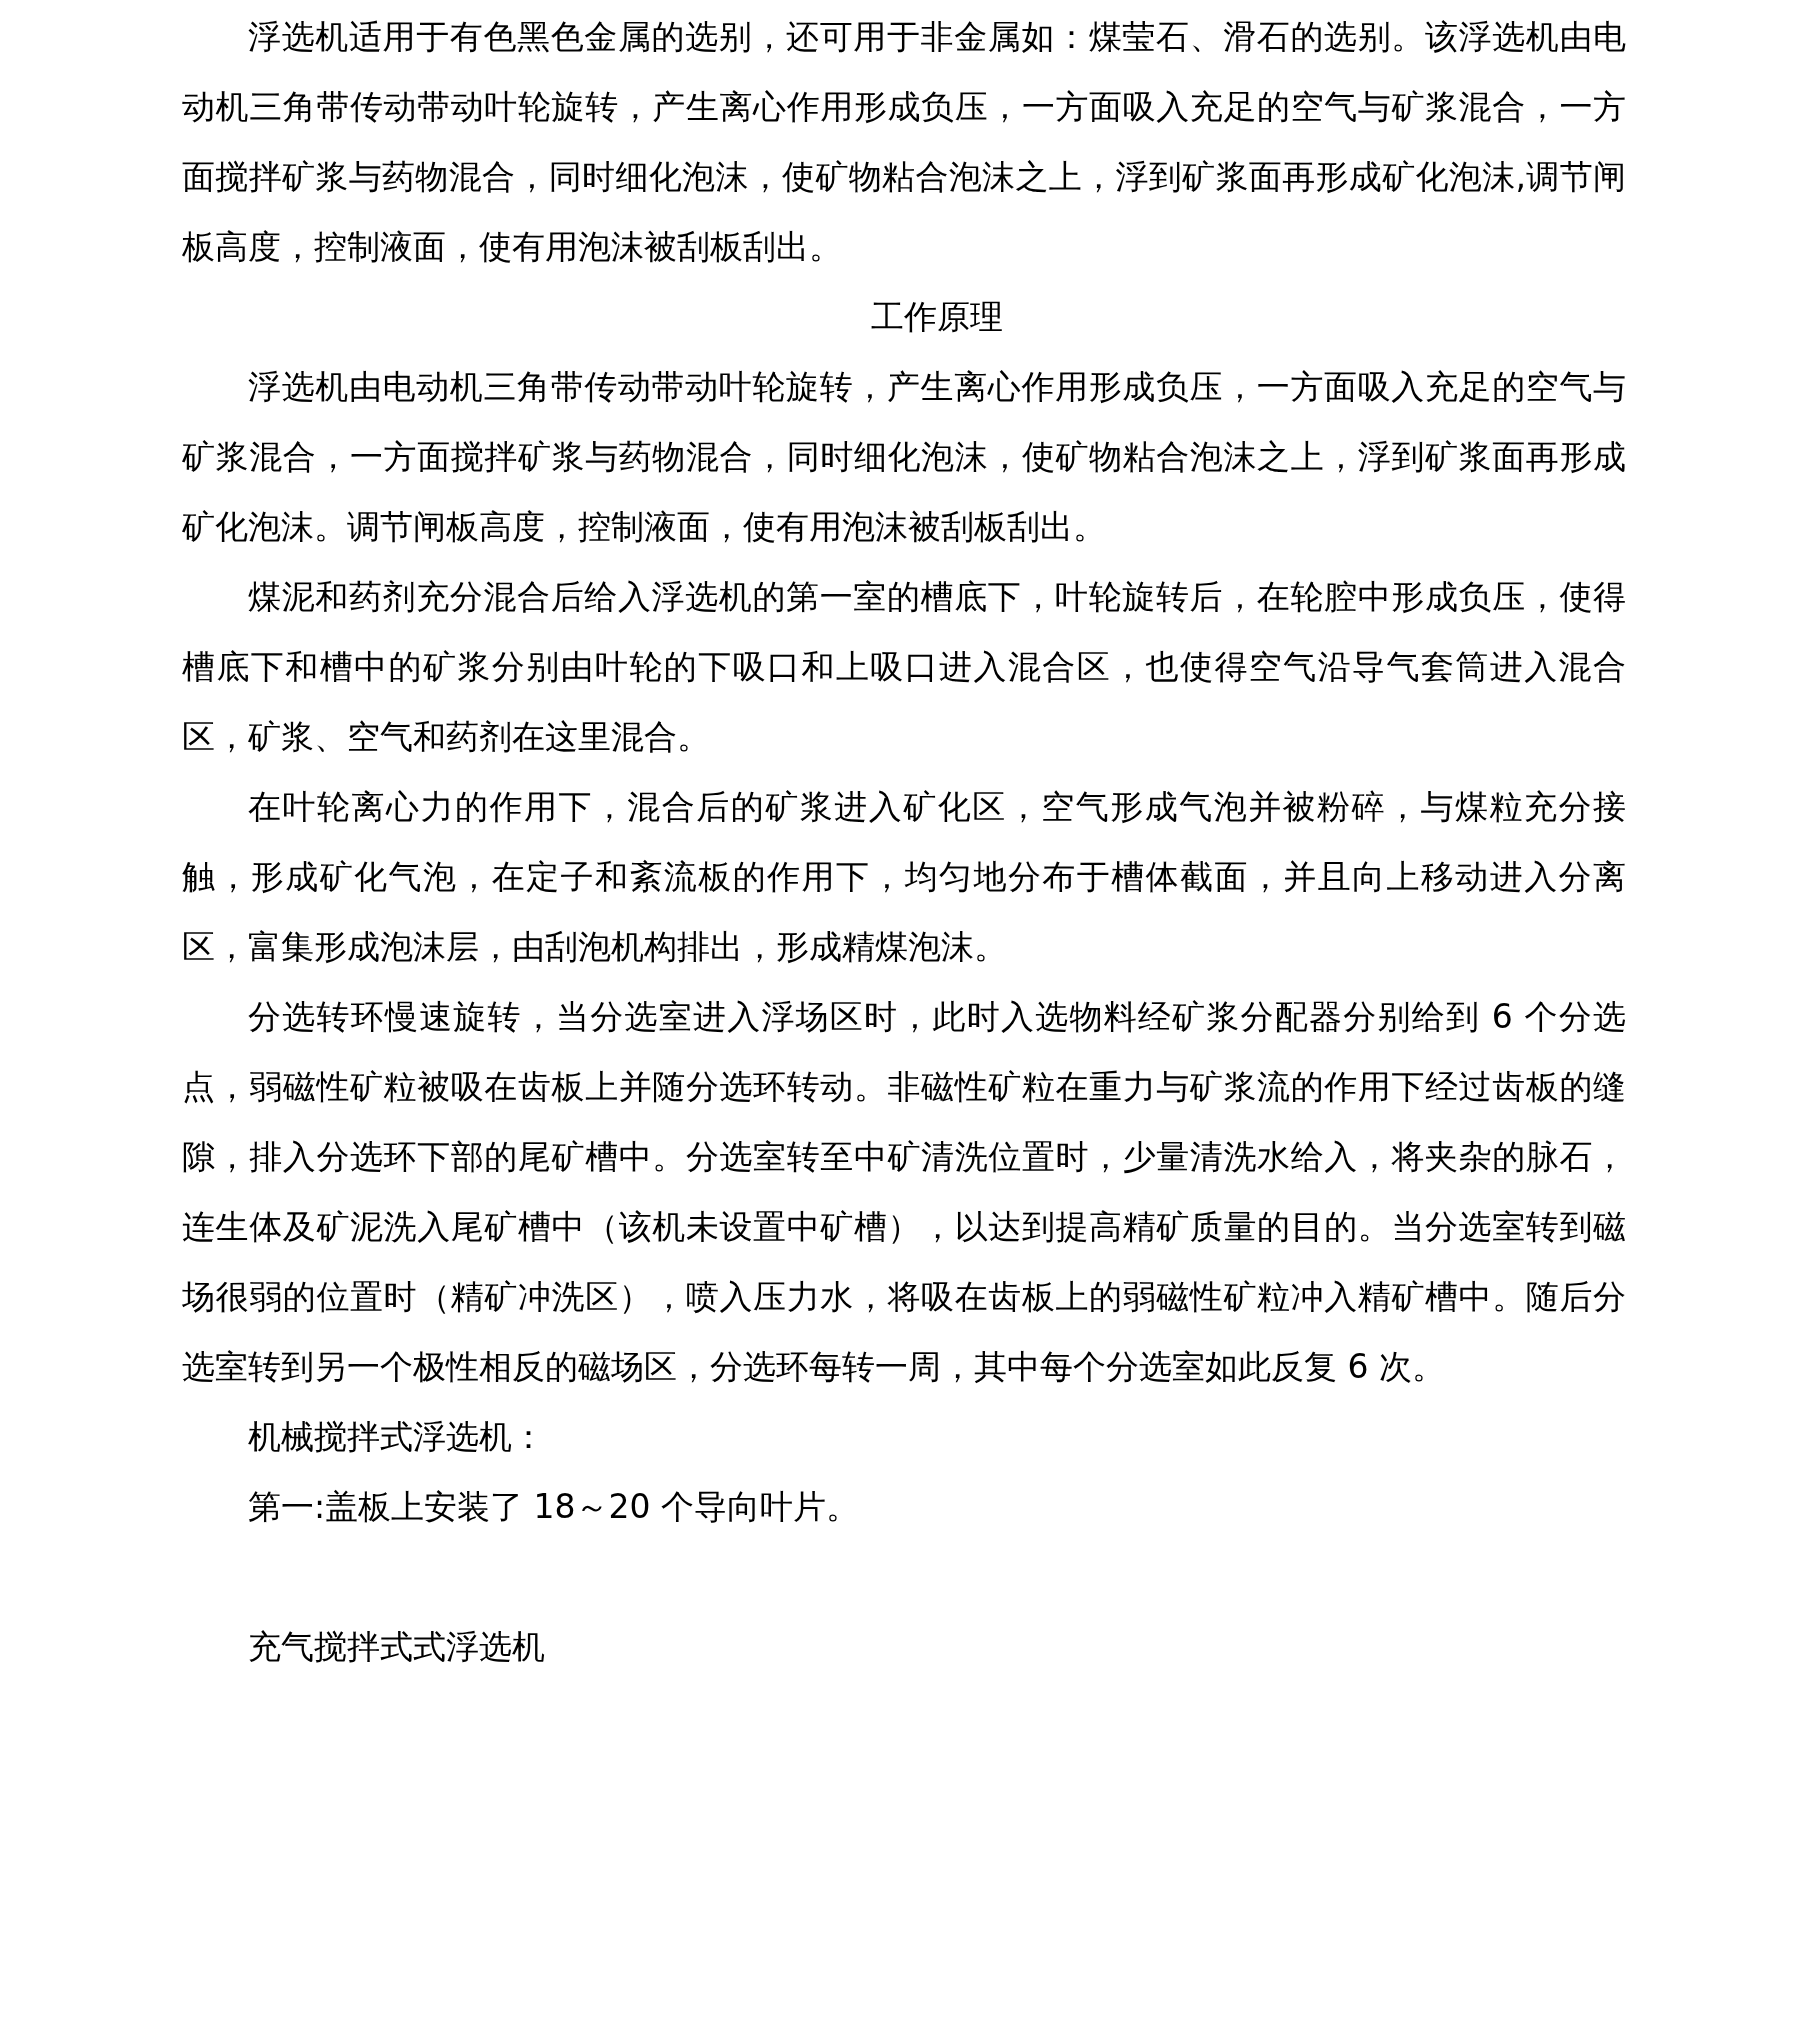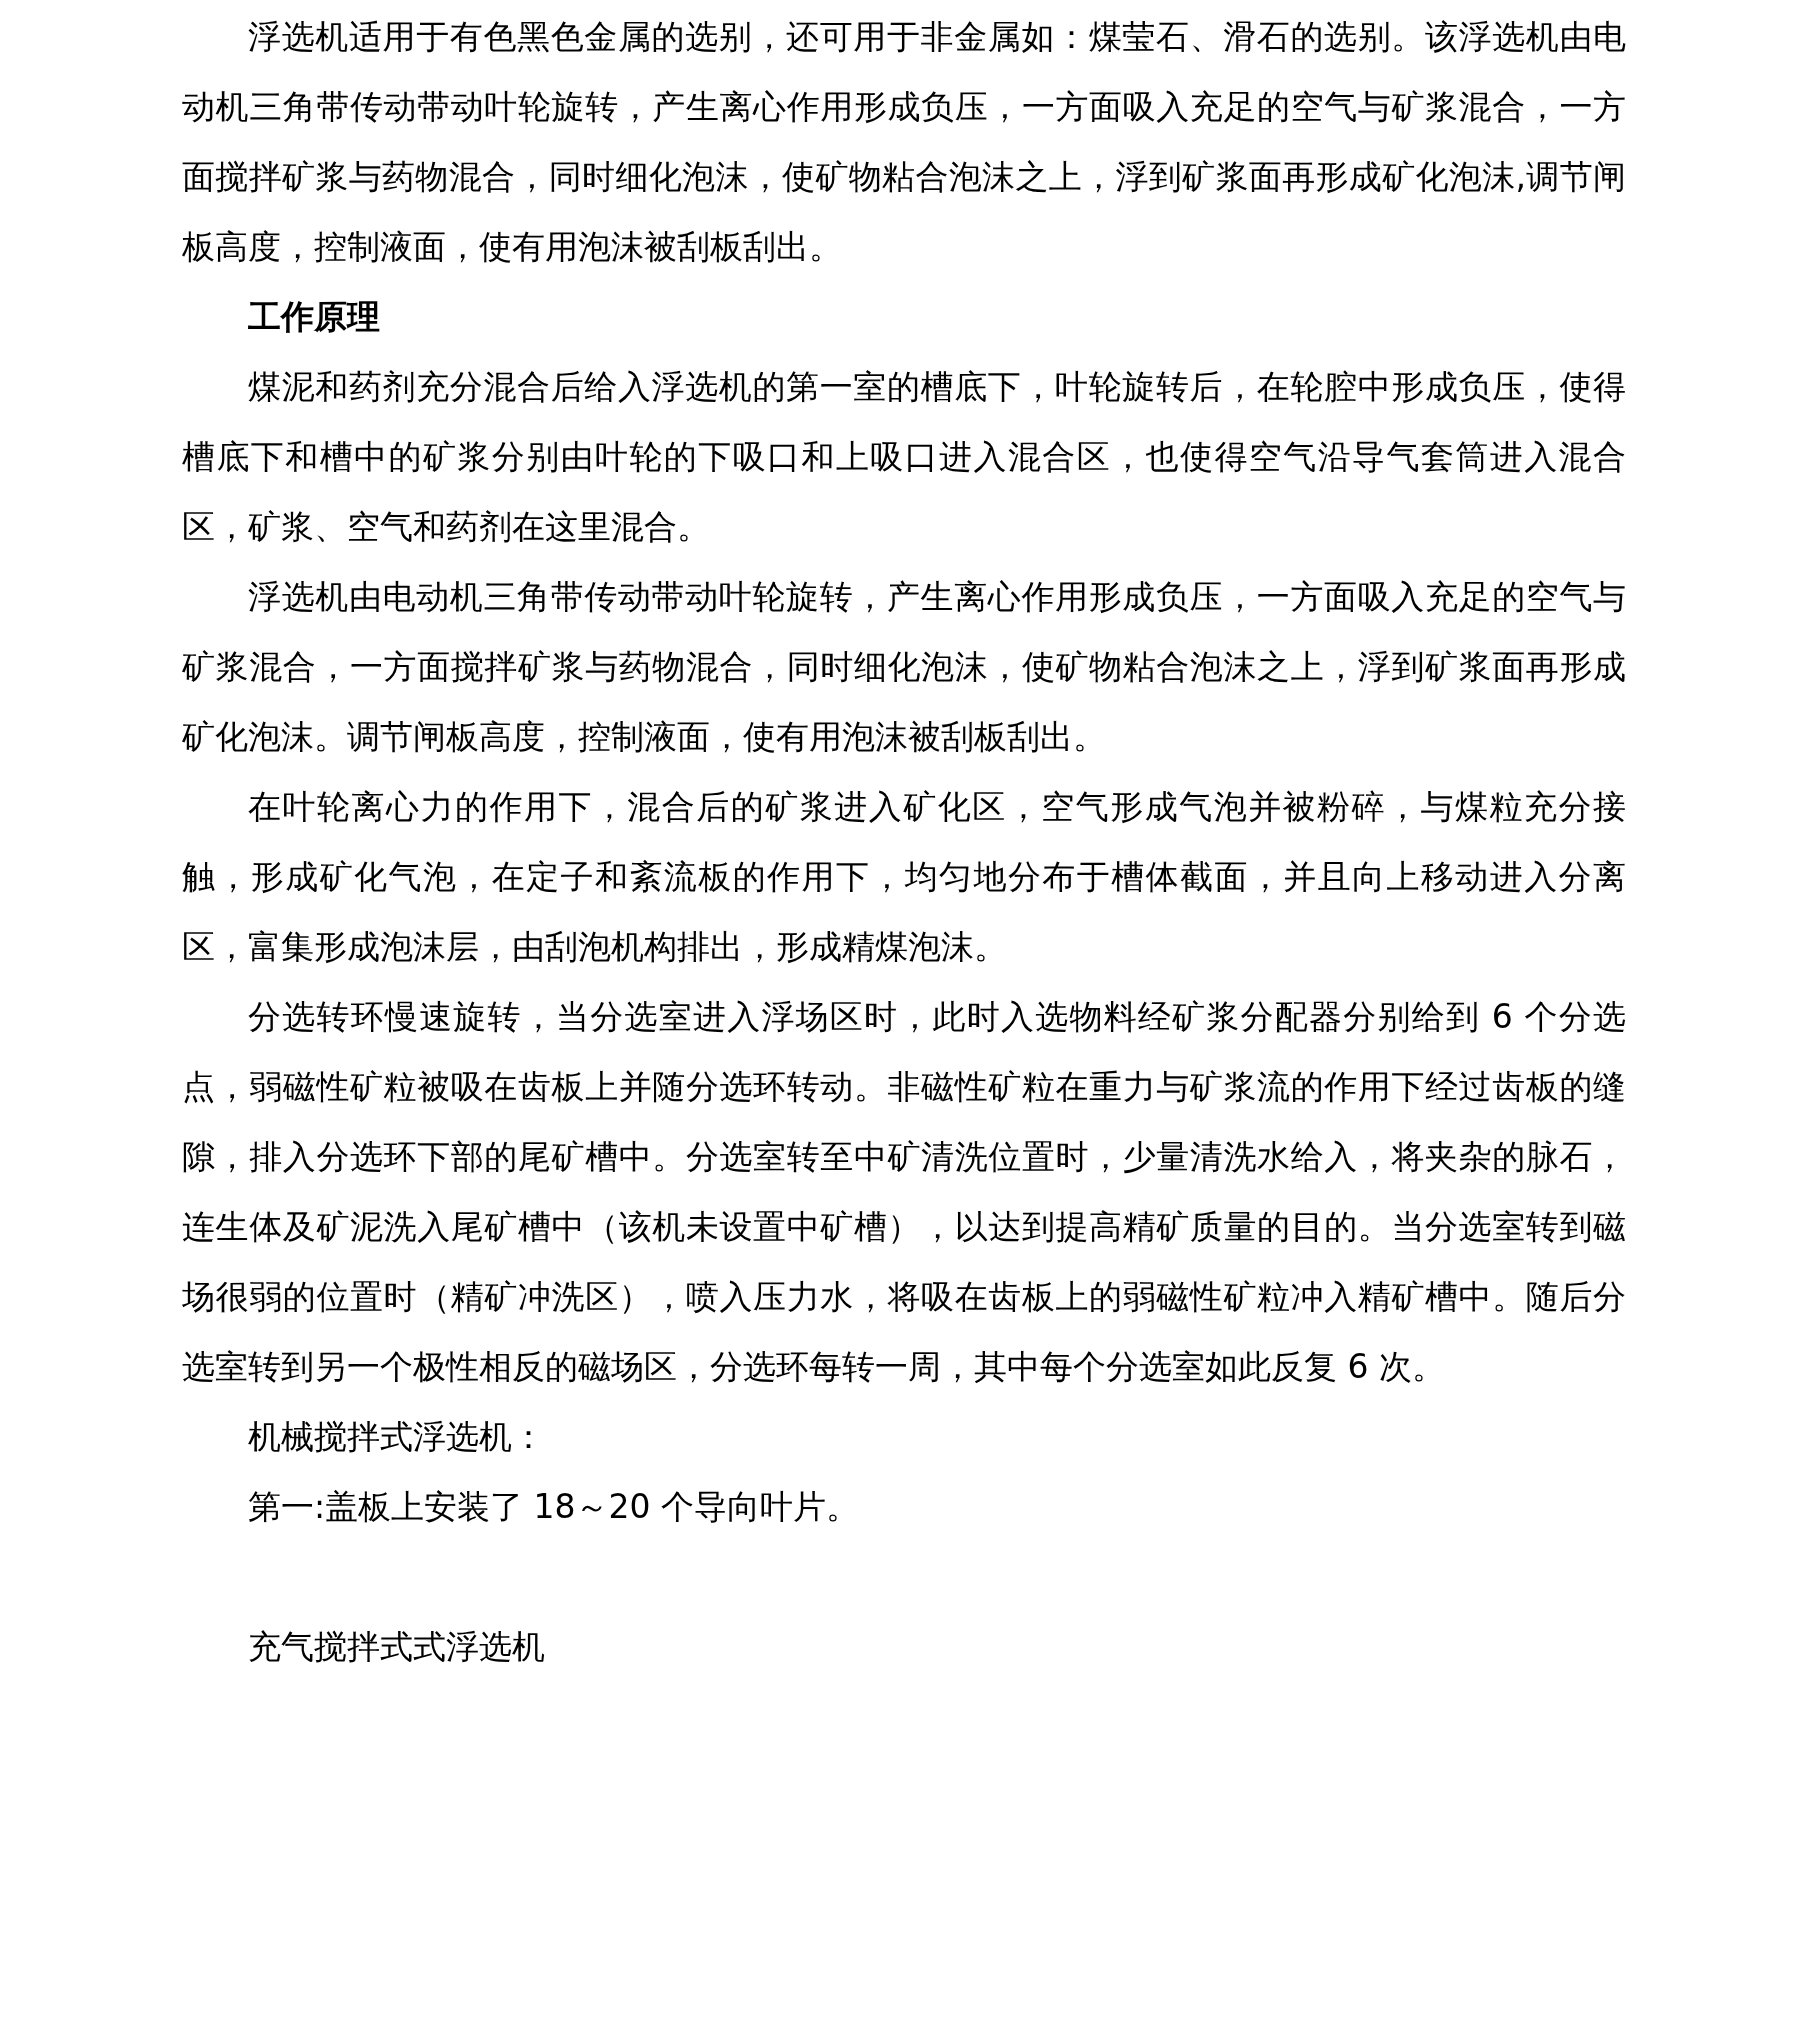--- a/index.html
+++ b/index.html
@@ -22,36 +22,36 @@
   }
   .para {
     margin: 0;
     text-align: justify;
     text-justify: inter-ideograph;
     word-break: break-all;
     text-indent: 2em;
   }
   .heading {
     margin: 0;
-    font-weight: bold;
+    font-weight: normal;
     text-indent: 2em;
-    text-align: left;
+    text-align: center;
   }
   .blank-line {
     height: 70px;
   }
 </style>
 </head>
 <body>
 
 <div class="page">
   <p class="para">浮选机适用于有色黑色金属的选别，还可用于非金属如：煤莹石、滑石的选别。该浮选机由电动机三角带传动带动叶轮旋转，产生离心作用形成负压，一方面吸入充足的空气与矿浆混合，一方面搅拌矿浆与药物混合，同时细化泡沫，使矿物粘合泡沫之上，浮到矿浆面再形成矿化泡沫,调节闸板高度，控制液面，使有用泡沫被刮板刮出。</p>
   <p class="heading">工作原理</p>
+  <p class="para">浮选机由电动机三角带传动带动叶轮旋转，产生离心作用形成负压，一方面吸入充足的空气与矿浆混合，一方面搅拌矿浆与药物混合，同时细化泡沫，使矿物粘合泡沫之上，浮到矿浆面再形成矿化泡沫。调节闸板高度，控制液面，使有用泡沫被刮板刮出。</p>
   <p class="para">煤泥和药剂充分混合后给入浮选机的第一室的槽底下，叶轮旋转后，在轮腔中形成负压，使得槽底下和槽中的矿浆分别由叶轮的下吸口和上吸口进入混合区，也使得空气沿导气套筒进入混合区，矿浆、空气和药剂在这里混合。</p>
-  <p class="para">浮选机由电动机三角带传动带动叶轮旋转，产生离心作用形成负压，一方面吸入充足的空气与矿浆混合，一方面搅拌矿浆与药物混合，同时细化泡沫，使矿物粘合泡沫之上，浮到矿浆面再形成矿化泡沫。调节闸板高度，控制液面，使有用泡沫被刮板刮出。</p>
   <p class="para">在叶轮离心力的作用下，混合后的矿浆进入矿化区，空气形成气泡并被粉碎，与煤粒充分接触，形成矿化气泡，在定子和紊流板的作用下，均匀地分布于槽体截面，并且向上移动进入分离区，富集形成泡沫层，由刮泡机构排出，形成精煤泡沫。</p>
   <p class="para">分选转环慢速旋转，当分选室进入浮场区时，此时入选物料经矿浆分配器分别给到 6 个分选点，弱磁性矿粒被吸在齿板上并随分选环转动。非磁性矿粒在重力与矿浆流的作用下经过齿板的缝隙，排入分选环下部的尾矿槽中。分选室转至中矿清洗位置时，少量清洗水给入，将夹杂的脉石，连生体及矿泥洗入尾矿槽中（该机未设置中矿槽），以达到提高精矿质量的目的。当分选室转到磁场很弱的位置时（精矿冲洗区），喷入压力水，将吸在齿板上的弱磁性矿粒冲入精矿槽中。随后分选室转到另一个极性相反的磁场区，分选环每转一周，其中每个分选室如此反复 6 次。</p>
   <p class="para">机械搅拌式浮选机：</p>
   <p class="para">第一:盖板上安装了 18～20 个导向叶片。</p>
   <div class="blank-line"></div>
   <p class="para">充气搅拌式式浮选机</p>
 </div>
 
 
 </body></html>

